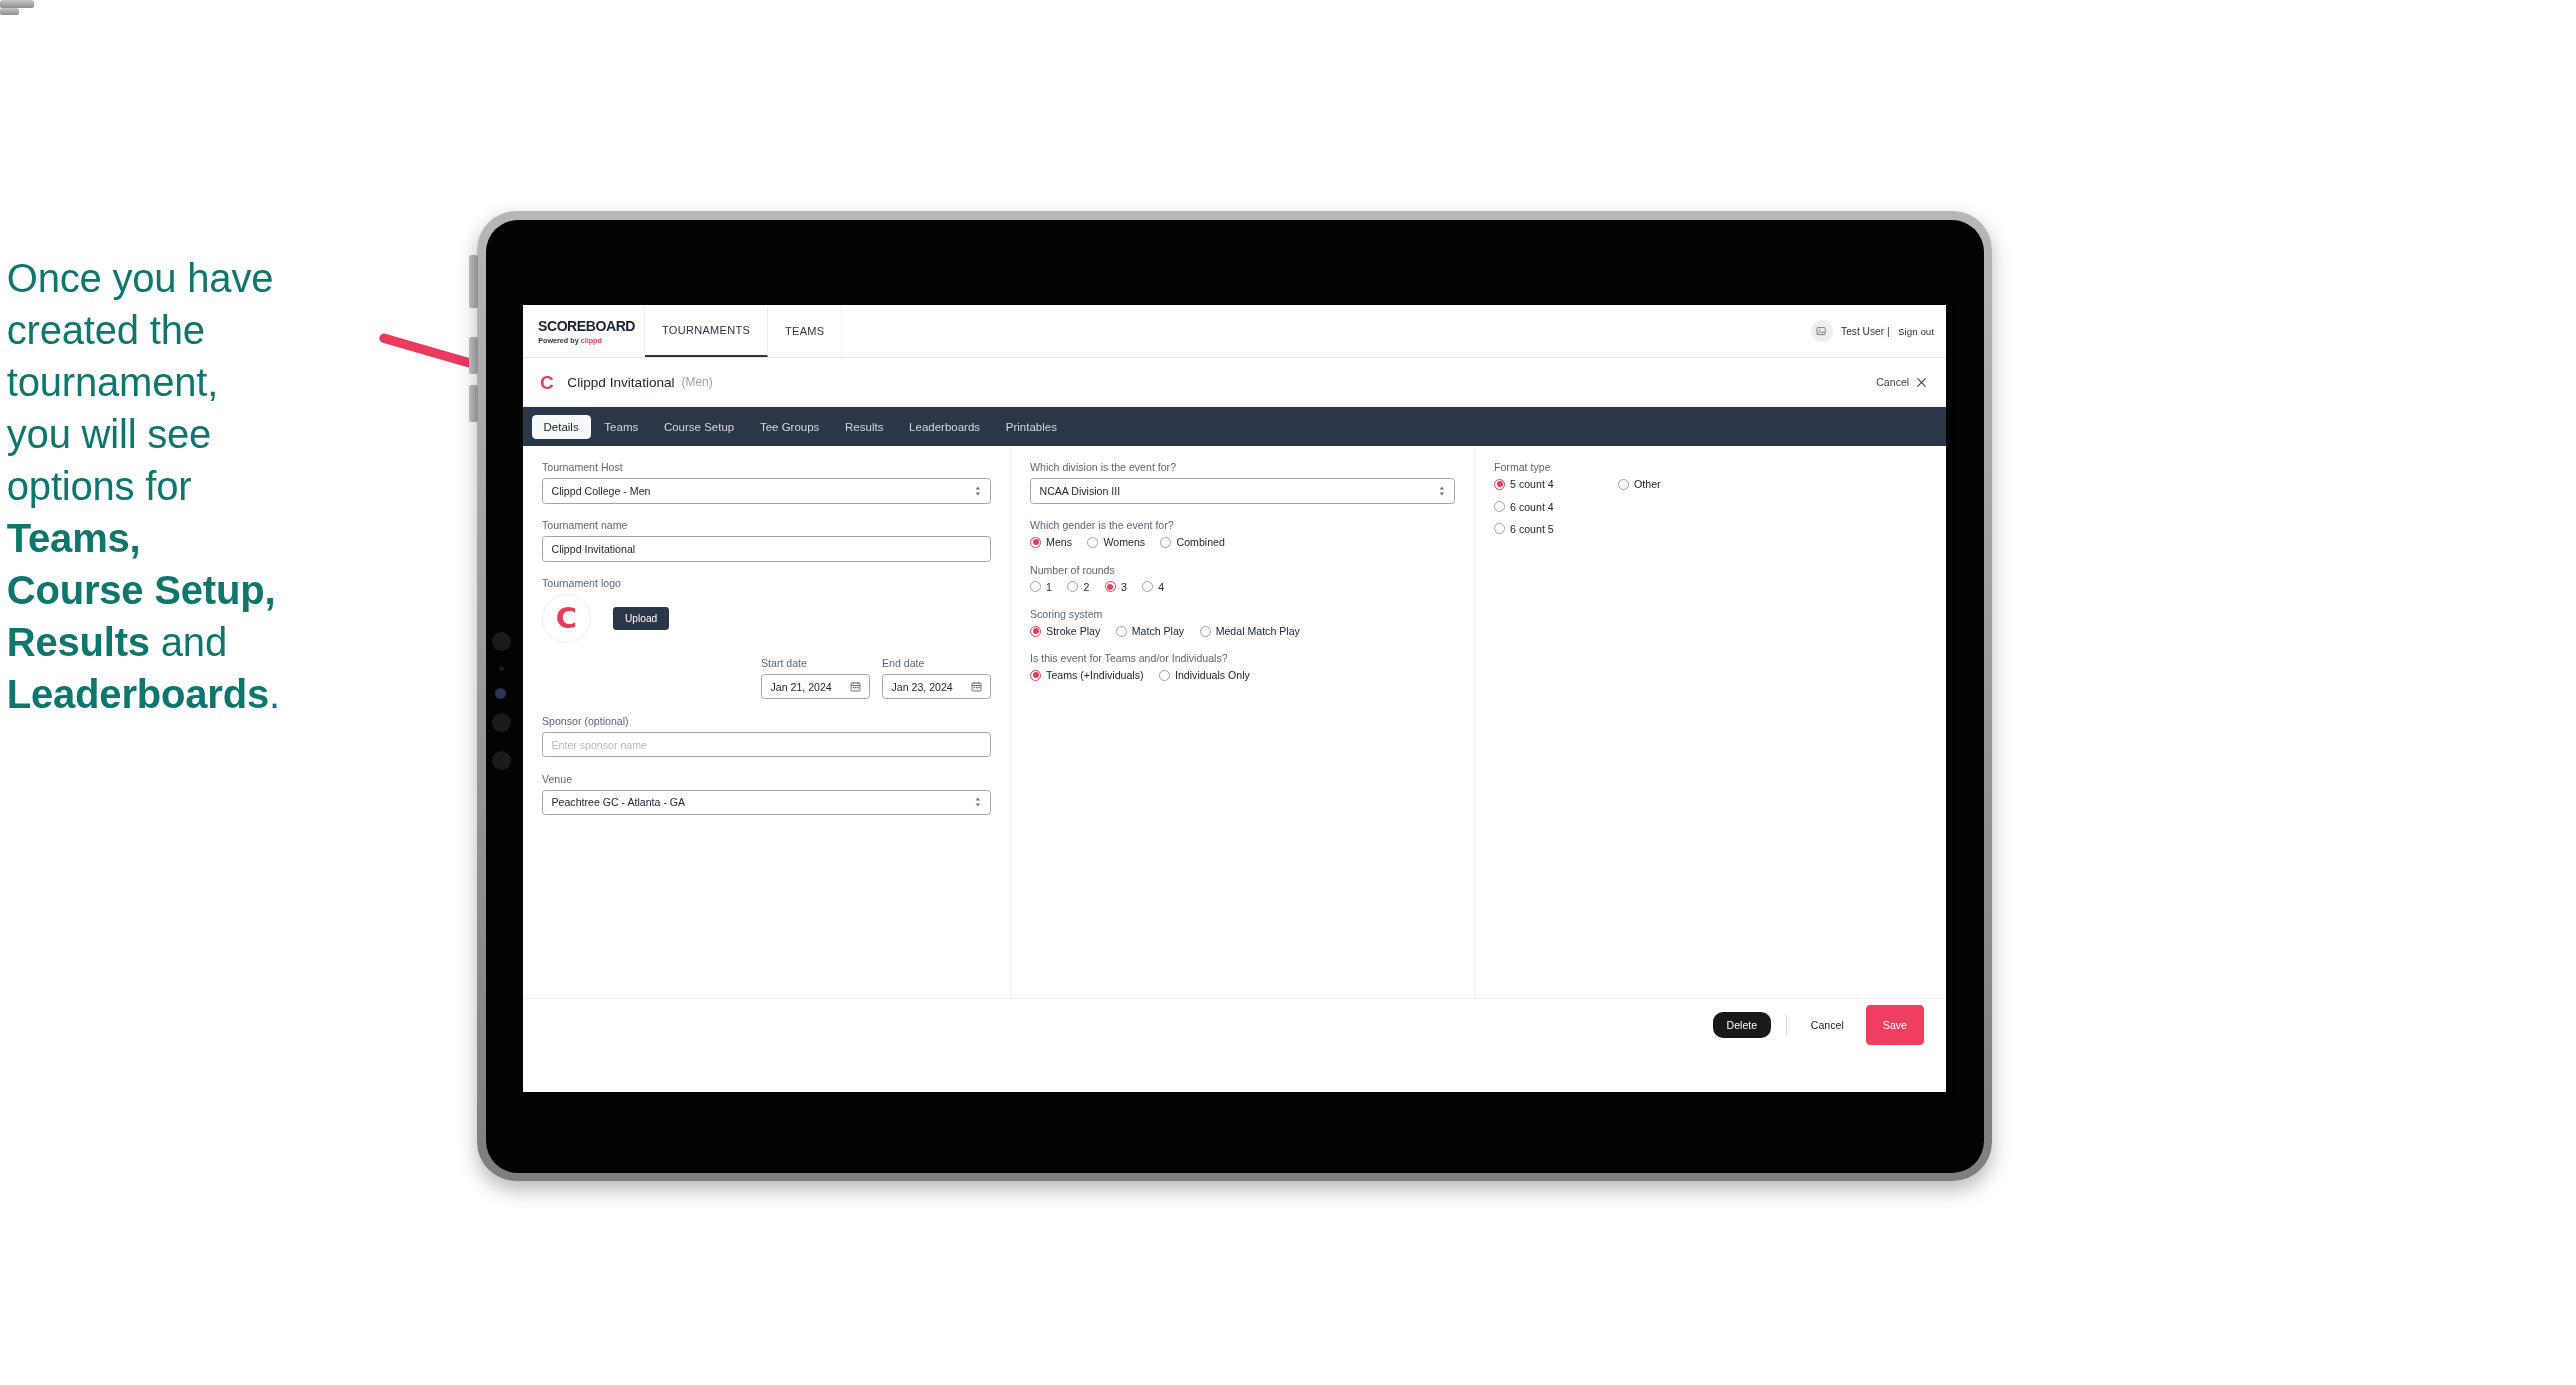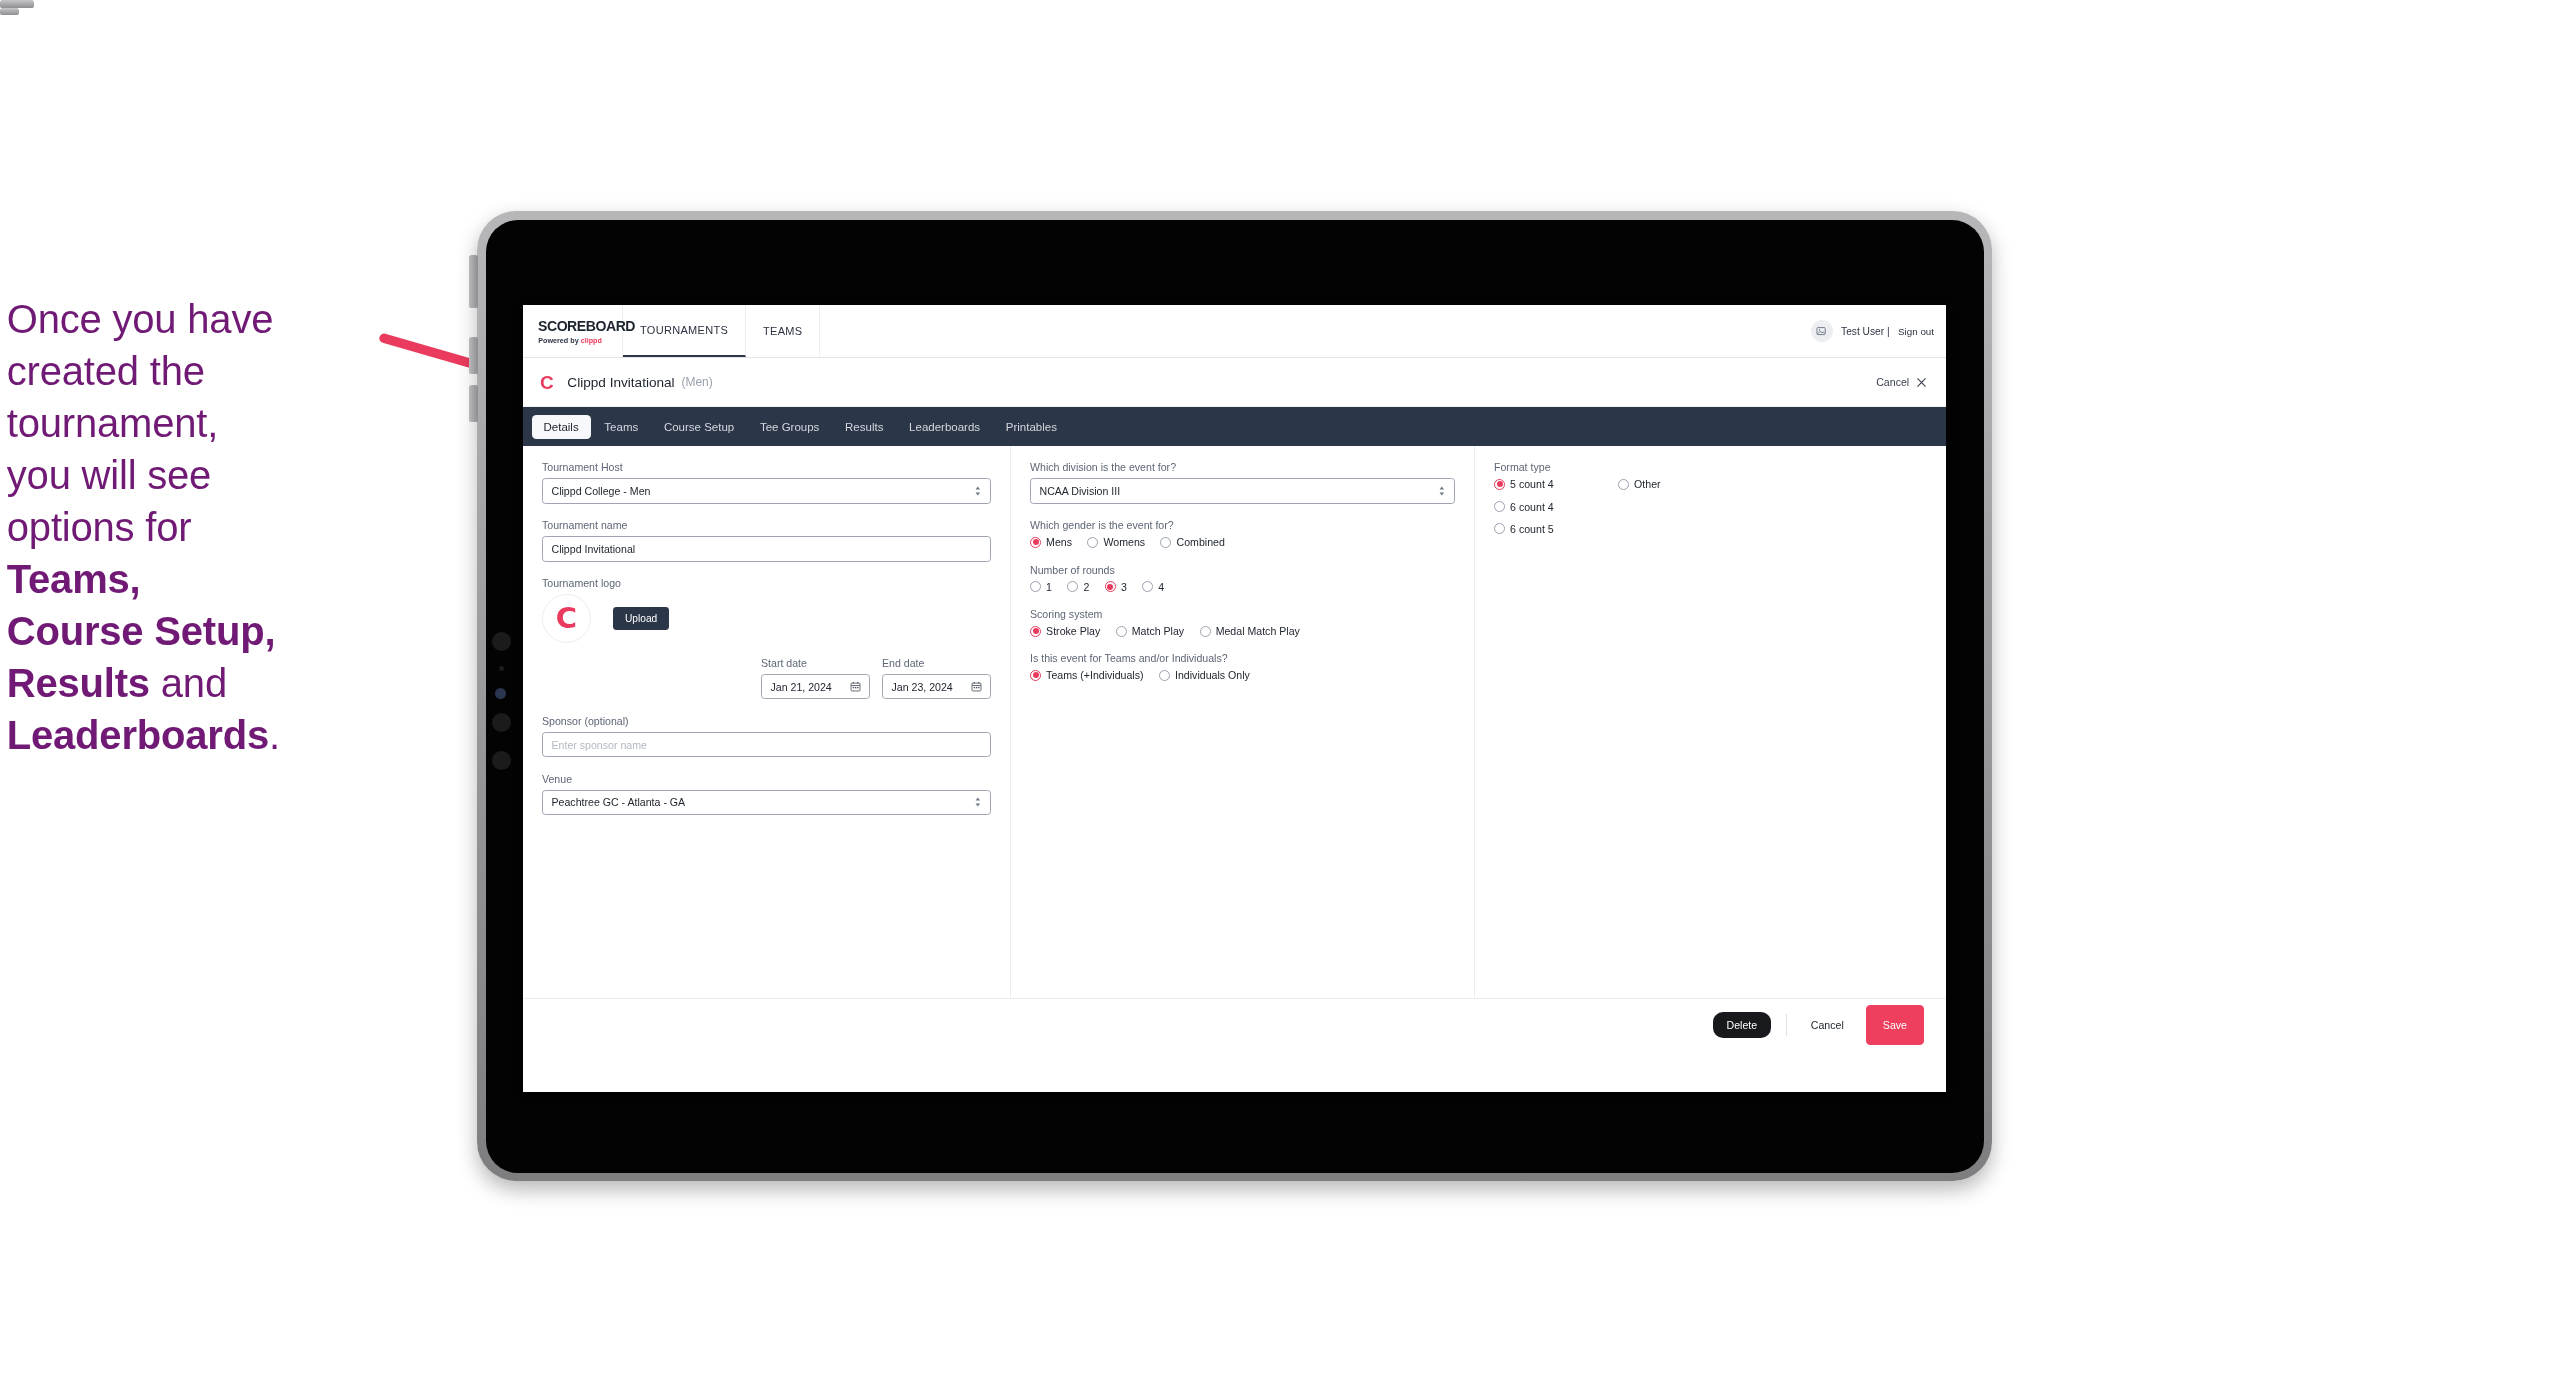--- a/index.html
+++ b/index.html
@@ -10,23 +10,22 @@
     overflow: hidden;
   }
 
   
   #annotation {
     position: absolute;
     left: 6.8px; top: 252px;
     width: 426px;
     font-size: 40px;
     line-height: 1.30;
-    color: #701a75;
+    color: #0f766e;
     letter-spacing: -0.2px;
-    margin-top: 41px;
   }
   #annotation .b { font-weight: bold; }
 
   #arrow-annotation {
     position: absolute;
     left: 375px; top: 323px;
     width: 358px; height: 153px;
     pointer-events: none;
   }
 
@@ -75,21 +74,21 @@
 
   
   #topnav {
     height: 53px;
     border-bottom: 0.9px solid #e3e5e8;
     display: flex; align-items: stretch;
     background: #fff;
     position: relative;
   }
   #brand {
-    width: 100px;
+    width: 122px;
     display: flex; flex-direction: column; justify-content: center;
     padding-left: 15.3px;
     border-right: 0.9px solid #eceef0;
   }
   #brand-title {
     font-size: 15.3px; font-weight: bold; letter-spacing: -0.5px;
     color: #1d2430; font-family: "Liberation Sans", sans-serif;
     transform: scaleX(0.92); transform-origin: left center;
   }
   #brand-sub { font-size: 7.2px; color: #2b3340; margin-top: 0.9px; font-weight:bold; }

